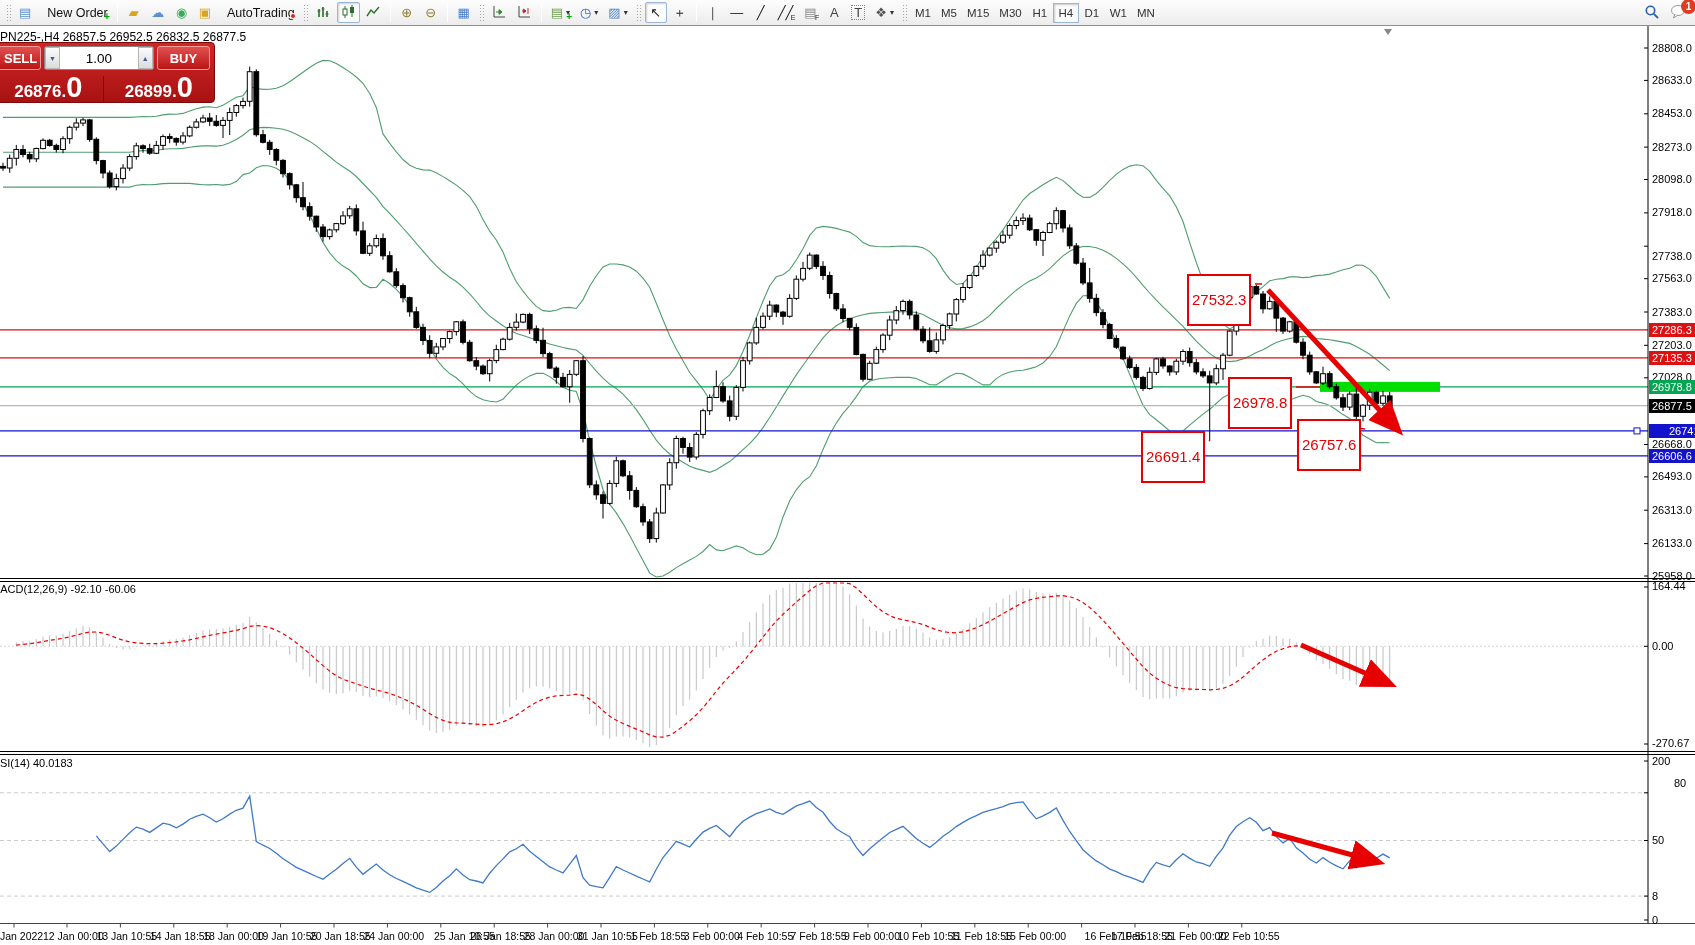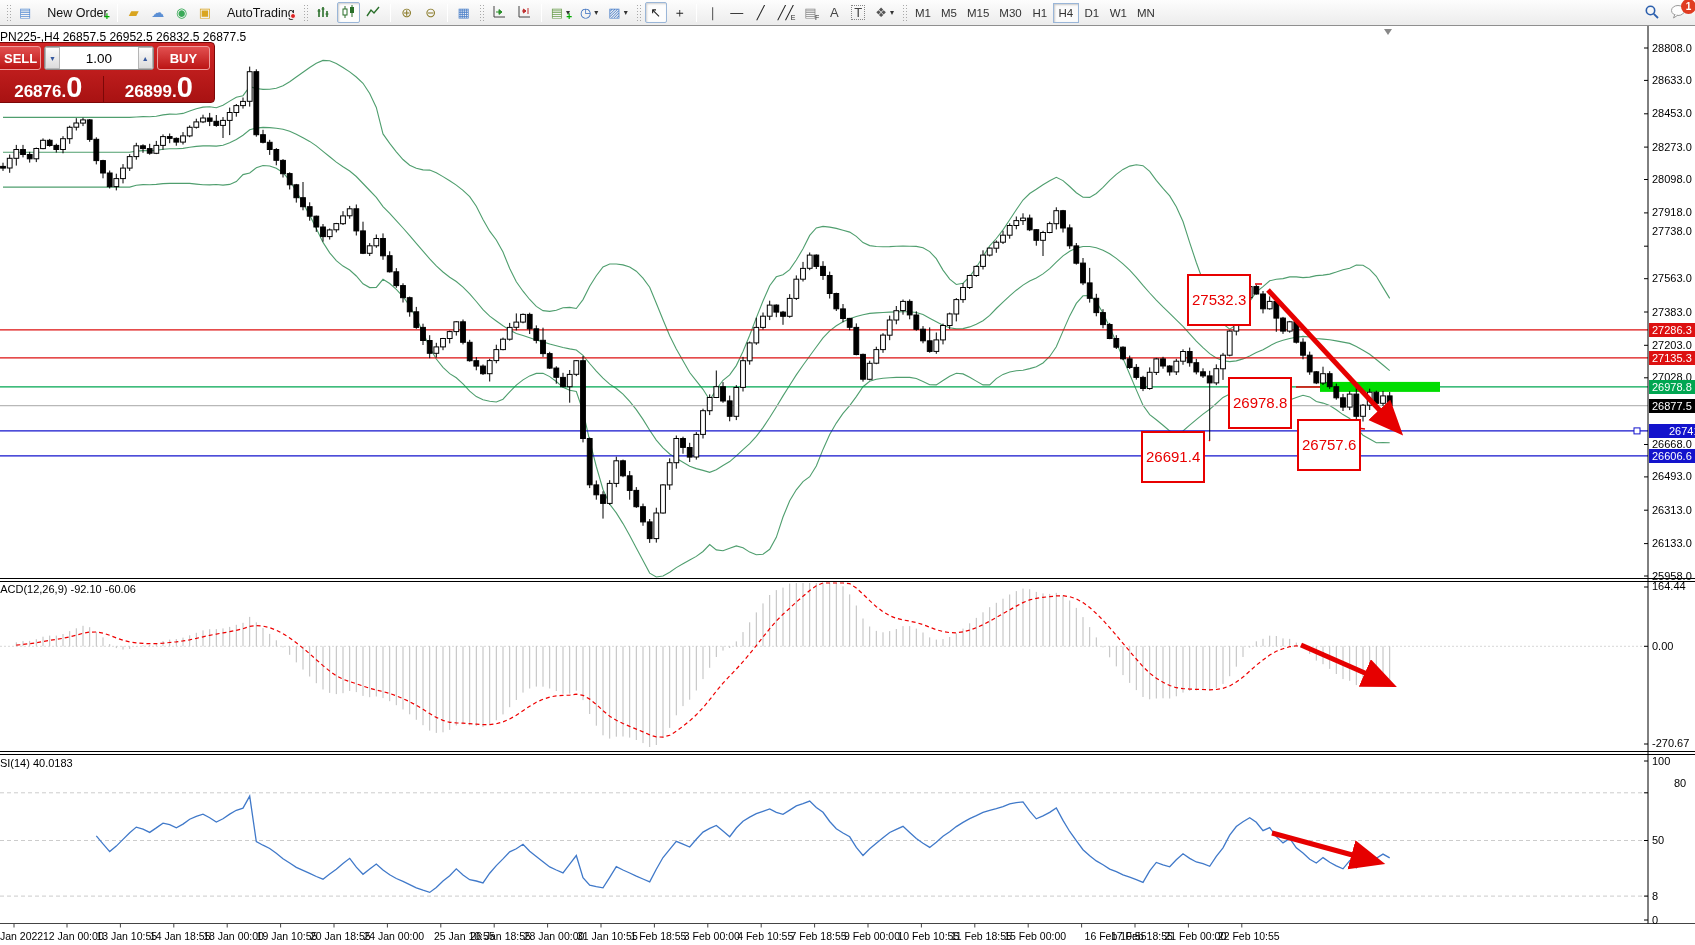--- a/index.html
+++ b/index.html
@@ -970,40 +970,40 @@
   <div id="macdLabel">MACD(12,26,9) -92.10 -60.06</div>
   <div id="rsiLabel">RSI(14) 40.0183</div>
 
   <div id="priceAxis">
       <div class="ptick" style="top: 15.5px;">28808.0</div>
       <div class="ptick" style="top: 47.9211px;">28633.0</div>
       <div class="ptick" style="top: 81.2684px;">28453.0</div>
       <div class="ptick" style="top: 114.616px;">28273.0</div>
       <div class="ptick" style="top: 147.037px;">28098.0</div>
       <div class="ptick" style="top: 180.384px;">27918.0</div>
-      <div class="ptick" style="top: 199px;">27738.0</div>
+      <div class="ptick" style="top: 224px;">27738.0</div>
       <div class="ptick" style="top: 246.153px;">27563.0</div>
       <div class="ptick" style="top: 279.5px;">27383.0</div>
       <div class="ptick" style="top: 312.847px;">27203.0</div>
       <div class="ptick" style="top: 345.268px;">27028.0</div>
       <div class="ptick" style="top: 411.963px;">26668.0</div>
       <div class="ptick" style="top: 444.384px;">26493.0</div>
       <div class="ptick" style="top: 477.732px;">26313.0</div>
       <div class="ptick" style="top: 511.079px;">26133.0</div>
       <div class="ptick" style="top: 543.5px;">25958.0</div>
       <div class="pbadge" style="top: 296.915px; background: rgb(221, 17, 17);">27286.3</div>
       <div class="pbadge" style="top: 324.89px; background: rgb(221, 17, 17);">27135.3</div>
       <div class="pbadge" style="top: 353.883px; background: rgb(0, 166, 81);">26978.8</div>
       <div class="pbadge" style="top: 397.865px; background: rgb(19, 19, 204); padding-left: 20px;">26741.4</div>
       <div class="pbadge" style="top: 422.838px; background: rgb(19, 19, 204);">26606.6</div>
       <div class="pbadge" style="top: 372.651px; background: rgb(0, 0, 0);">26877.5</div>
       <div class="itick" style="top: 554.47px;">164.44</div>
       <div class="itick" style="top: 613.8px;">0.00</div>
       <div class="itick" style="top: 711.458px;">-270.67</div>
-      <div class="itick" style="top: 728.5px;">100</div>
+      <div class="itick" style="top: 728.5px;">200</div>
       <div class="itick" style="top: 751px; padding-left: 22px;">80</div>
       <div class="itick" style="top: 808px;">50</div>
       <div class="itick" style="top: 863.65px;">8</div>
       <div class="itick" style="top: 887.5px;">0</div>
     </div>
   <div id="timeAxis">
       <div class="tlab" style="left: 0px;">Jan 2022</div>
       <div class="tlab" style="left: 43px;">12 Jan 00:00</div>
       <div class="tlab" style="left: 96.4px;">13 Jan 10:55</div>
       <div class="tlab" style="left: 149.8px;">14 Jan 18:55</div>

